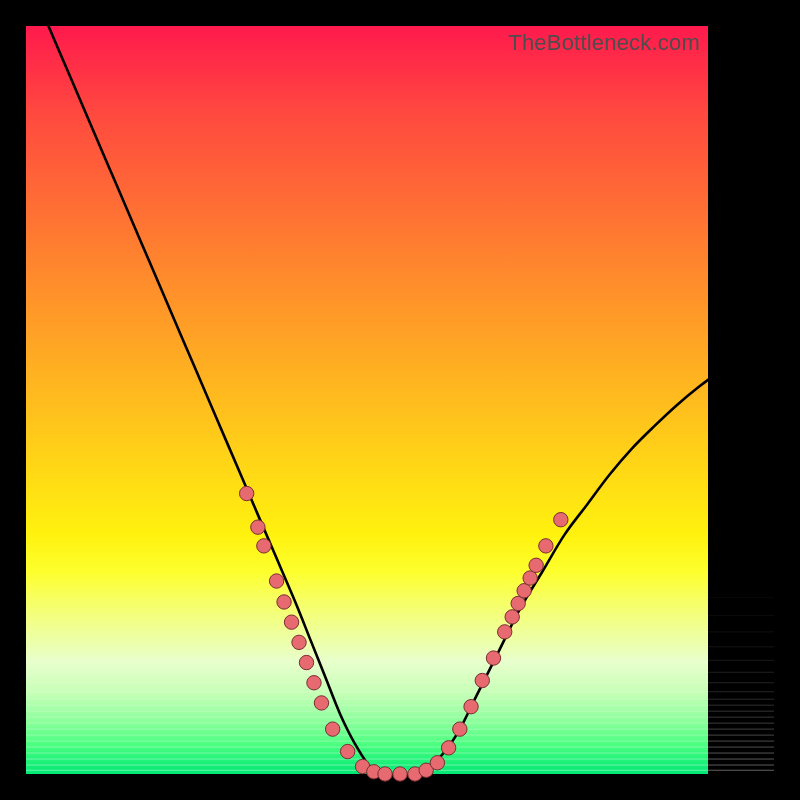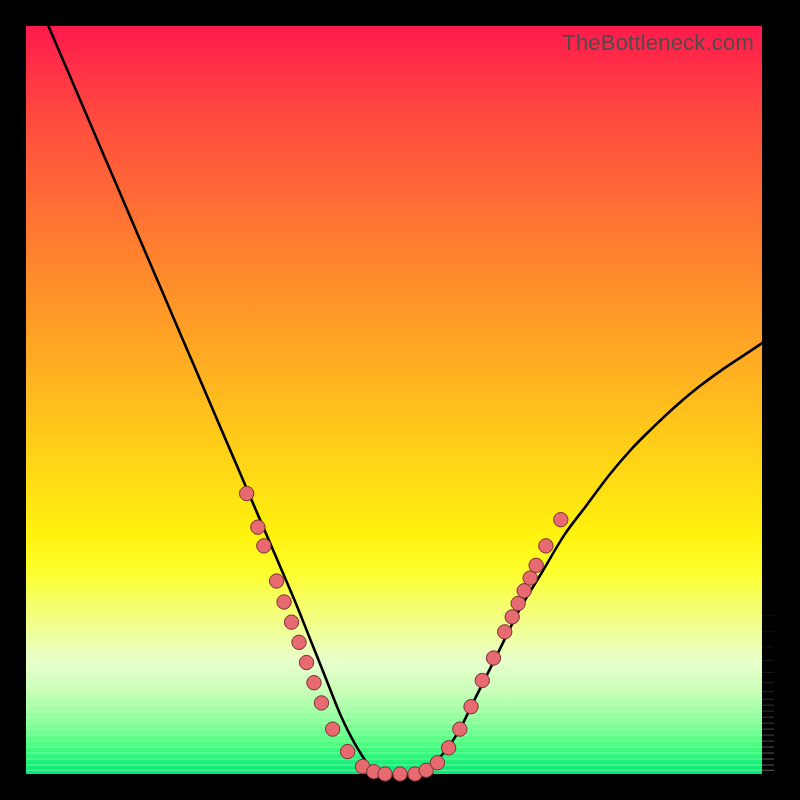--- a/index.html
+++ b/index.html
@@ -16,21 +16,21 @@
     left: 0;
     top: 0;
     width: 800px;
     height: 800px;
     background: #000;
   }
   .plot-area {
     position: absolute;
     left: 26px;
     top: 26px;
-    width: 736px;
+    width: 682px;
     height: 748px;
     
     background: linear-gradient(to bottom,
       #ff1a4d 0%,
       #ff3246 6%,
       #ff4a3f 12%,
       #ff6238 20%,
       #ff7a31 28%,
       #ff922a 36%,
       #ffaa23 44%,

